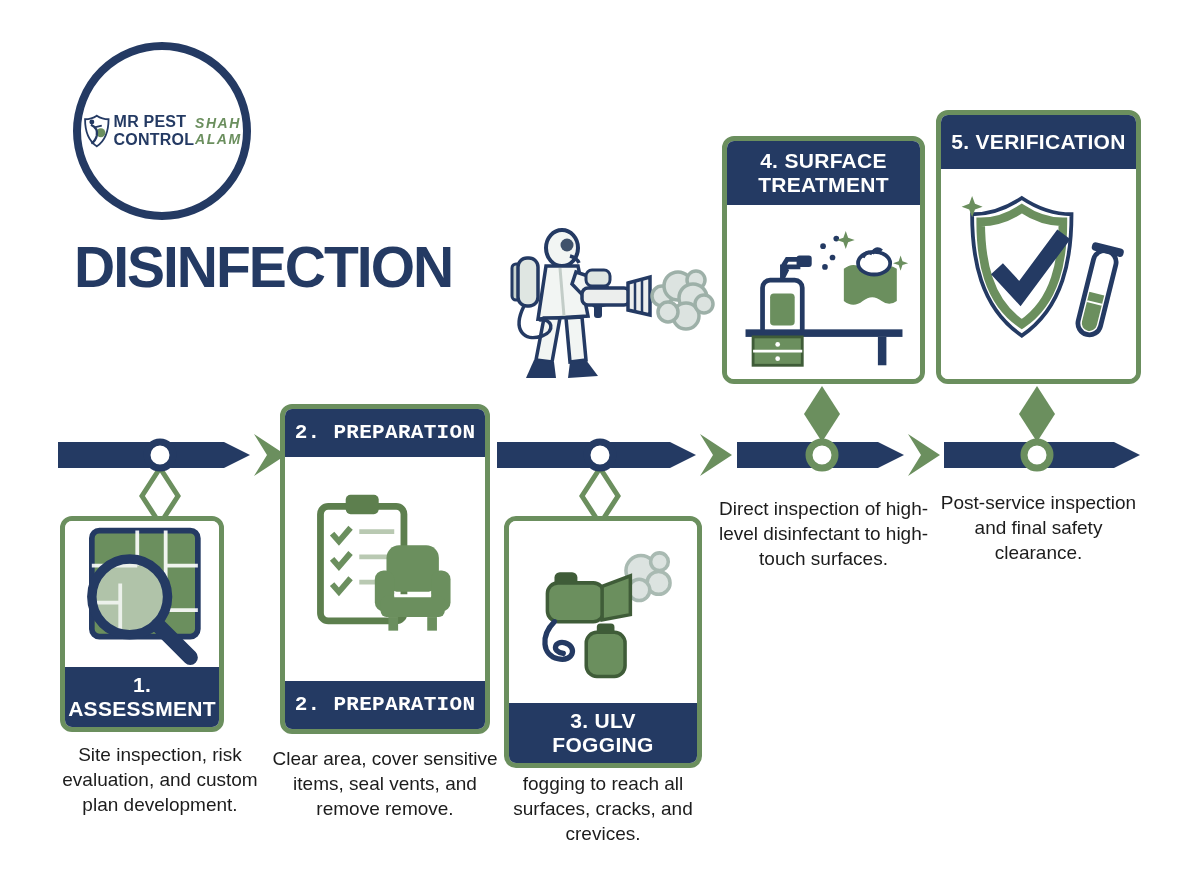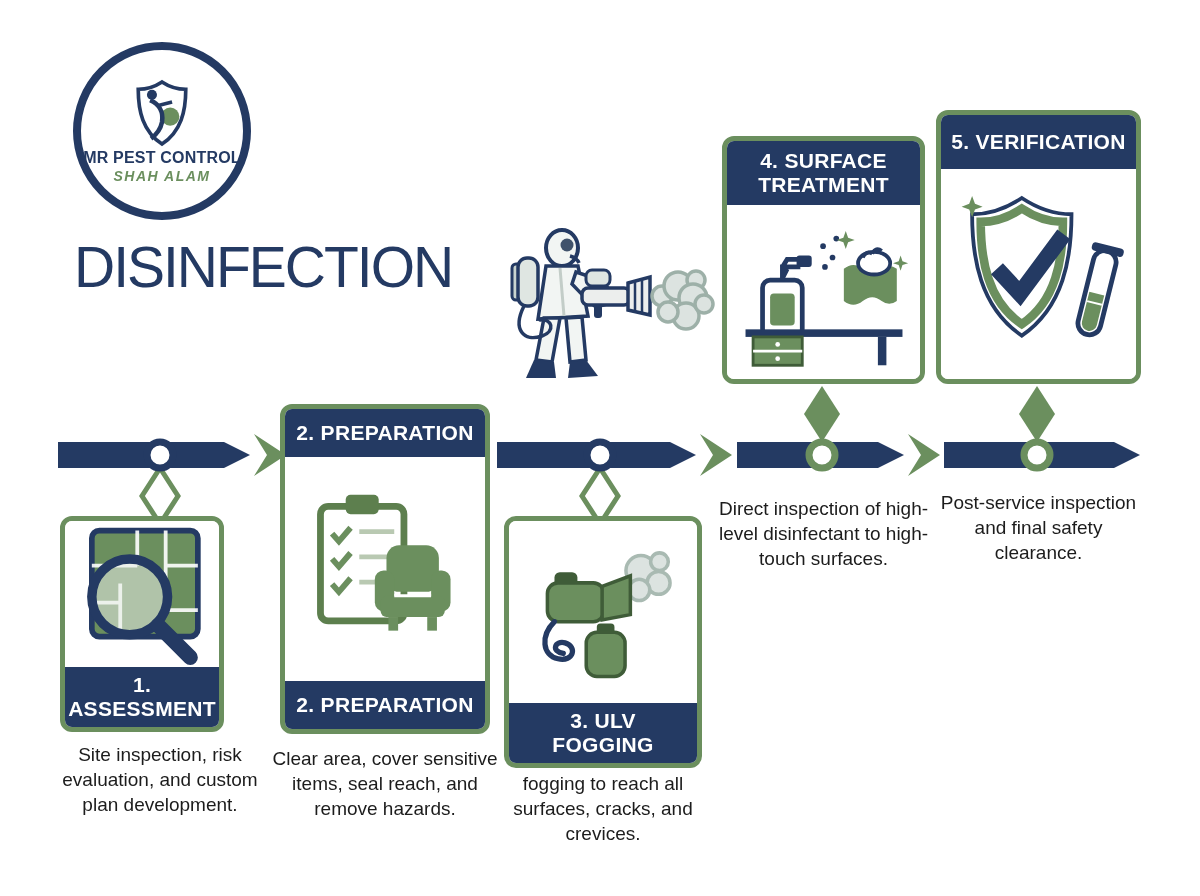--- a/index.html
+++ b/index.html
@@ -3,26 +3,26 @@
 <meta charset="utf-8">
 <style>
   * { margin:0; padding:0; box-sizing:border-box; }
   html,body { width:1200px; height:896px; background:#ffffff; }
   body { font-family:"Liberation Sans", sans-serif; }
   #canvas { position:relative; width:1200px; height:896px; background:#ffffff; overflow:hidden; }
 
   
   .logo { position:absolute; left:73px; top:42px; width:178px; height:178px;
           border:8px solid #243a63; border-radius:50%; background:#fff;
-          display:flex; flex-direction:column; align-items:center; justify-content:center; gap:1px; z-index:4; }
+          display:flex; flex-direction:row; align-items:center; justify-content:center; gap:1px; z-index:4; }
   .logo-name { font-size:16px; font-weight:bold; color:#243a63; letter-spacing:0.2px; }
   .logo-loc  { font-size:14px; font-weight:bold; color:#6b8f5e; letter-spacing:1.5px;font-style:italic; }
 
   
-  .title { position:absolute; left:74px; top:240px; color:#243a63; font-weight:400;
+  .title { position:absolute; left:74px; top:240px; color:#243a63; font-weight:700;
            font-size:57px; line-height:0.98; letter-spacing:-2px; z-index:4; }
 
   
   .timeline { position:absolute; left:0; top:370px; width:1200px; height:170px; z-index:1; }
 
   
   .fogger { position:absolute; left:490px; top:212px; width:230px; height:192px; z-index:2; }
 
   
   .step-box { position:absolute; background:#ffffff; border:5px solid #6b8f5e; border-radius:12px;
@@ -31,21 +31,21 @@
          display:flex; align-items:center; justify-content:center; text-align:center;
          line-height:1.15; letter-spacing:0.3px; padding:6px 8px; flex:0 0 auto; }
   .icon-area { flex:1 1 auto; display:flex; align-items:center; justify-content:center; background:#ffffff; }
 
   .box1 { left:60px;  top:516px; width:164px; height:216px; }
   .box2 { left:280px; top:404px; width:210px; height:330px; }
   .box3 { left:504px; top:516px; width:198px; height:252px; }
   .box4 { left:722px; top:136px; width:203px; height:248px; }
   .box5 { left:936px; top:110px; width:205px; height:274px; }
   .box1 .bar, .box3 .bar { min-height:44px; }
-  .box2 .bar { min-height:48px; }
+  .box2 .bar { min-height:48px;font-family:Liberation Mono, monospace; }
   .box4 .bar { min-height:64px; }
   .box5 .bar { min-height:54px; }
 
   
   .desc { position:absolute; font-size:19px; color:#1c1c1c; text-align:center; line-height:1.32; z-index:2; }
   .desc1 { left:44px;  top:742px; width:232px; }
   .desc2 { left:272px; top:746px; width:226px; }
   .desc3 { left:497px; top:746px; width:212px; }
   .desc4 { left:717px; top:496px; width:213px; }
   .desc5 { left:933px; top:490px; width:211px; }
@@ -159,21 +159,21 @@
           <rect x="132" y="86" width="20" height="42" rx="9"></rect>
           <rect x="80" y="112" width="66" height="22" rx="6"></rect>
           <rect x="88" y="134" width="10" height="14"></rect>
           <rect x="128" y="134" width="10" height="14"></rect>
         </g>
         <path d="M94 112 H132" stroke="#ffffff" stroke-width="3"></path>
       </svg>
     </div>
     <div class="bar">2. PREPARATION</div>
   </div>
-  <div class="desc desc2">Clear area, cover sensitive items, seal reach, and remove hazards.</div>
+  <div class="desc desc2">Clear area, cover sensitive items, seal vents, and remove remove.</div>
 
   <div class="step-box box3">
     <div class="icon-area">
       <svg viewBox="0 0 170 170" width="150" height="150">
         <g fill="#dce3e0" stroke="#a9bab2" stroke-width="4">
           <circle cx="128" cy="38" r="17"></circle>
           <circle cx="148" cy="52" r="13"></circle>
           <circle cx="126" cy="60" r="12"></circle>
           <circle cx="149" cy="28" r="10"></circle>
         </g>

